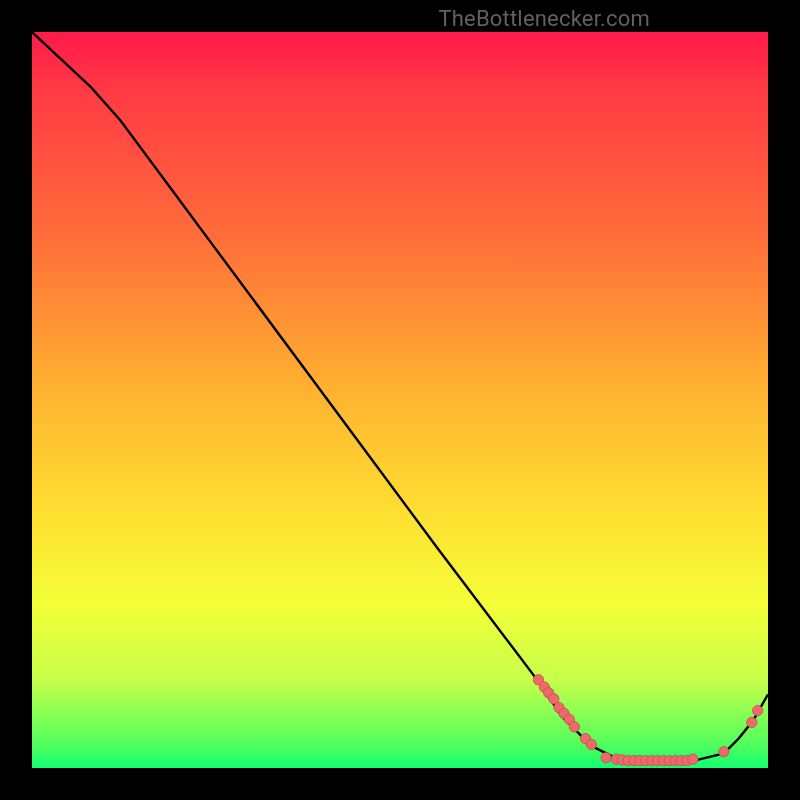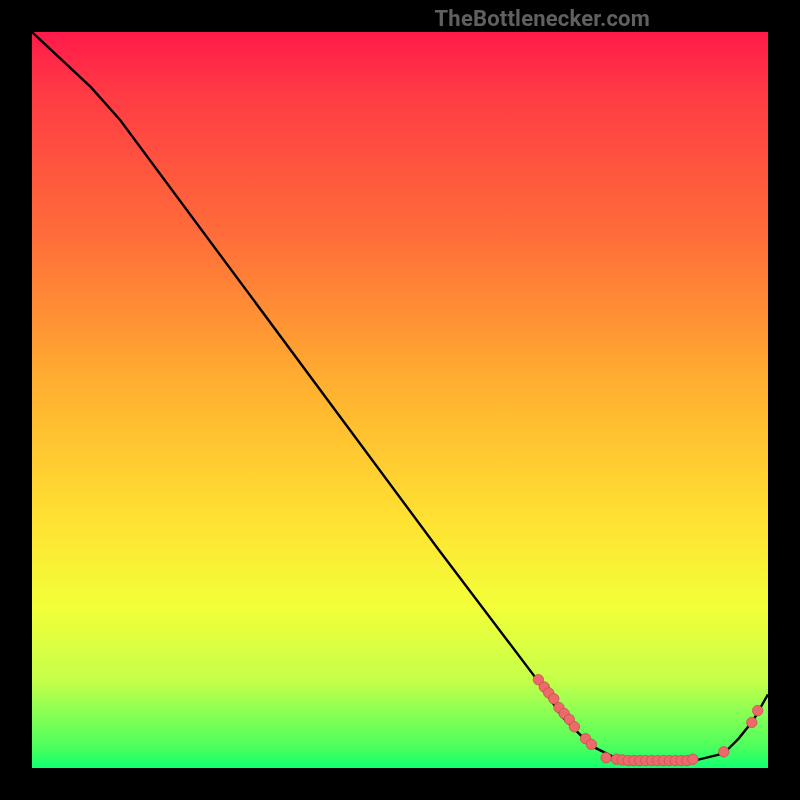--- a/index.html
+++ b/index.html
@@ -10,21 +10,20 @@
     background: #000;
     overflow: hidden;
   }
   .frame {
     position: absolute;
     left: 0;
     top: 0;
     width: 684px;
     height: 800px;
     background: #000;
-    font-weight: bold;
   }
   .plot {
     position: absolute;
     left: 32px;
     top: 32px;
     width: 736px;
     height: 736px;
     
     background: linear-gradient(
       to bottom,

